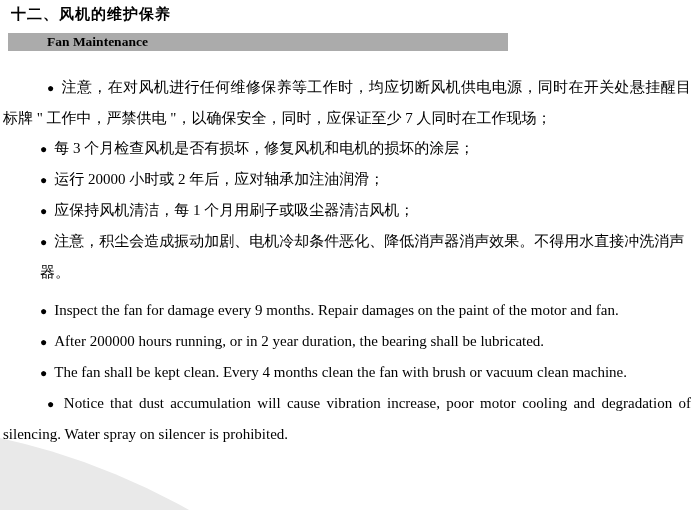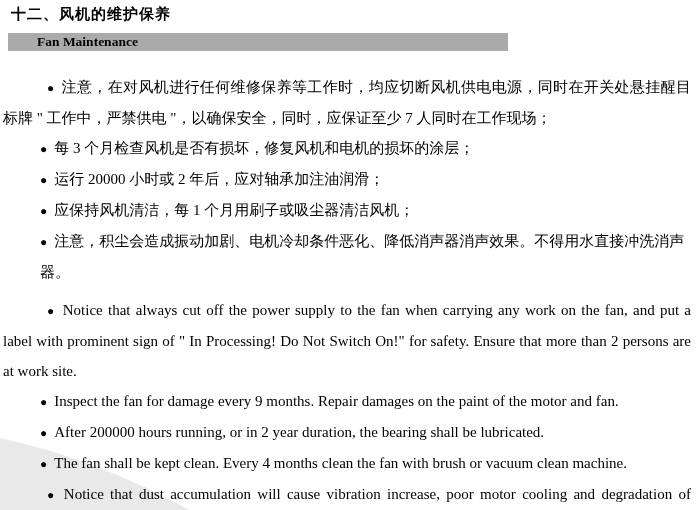--- a/index.html
+++ b/index.html
@@ -38,21 +38,21 @@
   }
   .section-bar{
     position:absolute;
     left:8px;top:33px;
     width:500px;height:18px;
     background:var(--header-bar);
     z-index:1;
   }
   .section-bar .bar-label{
     display:block;
-    padding-left:29px;
+    padding-left:39px;
     font-size:13.5px;
     line-height:18px;
     font-weight:bold;
     color:#000;
   }
   .content{
     position:absolute;
     left:3px;top:72px;
     width:688px;
     font-size:15px;
@@ -94,21 +94,20 @@
 
     <div class="cn-section">
       <p class="para indent"><span class="bullet">●</span><span>注意，在对风机进行任何维修保养等工作时，均应切断风机供电电源，同时在开关处悬挂醒目标牌 " 工作中，严禁供电 "，以确保安全，同时，应保证至少 7 人同时在工作现场；</span></p>
       <p class="para single"><span class="bullet">●</span><span>每 3 个月检查风机是否有损坏，修复风机和电机的损坏的涂层；</span></p>
       <p class="para single"><span class="bullet">●</span><span>运行 20000 小时或 2 年后，应对轴承加注油润滑；</span></p>
       <p class="para single"><span class="bullet">●</span><span>应保持风机清洁，每 1 个月用刷子或吸尘器清洁风机；</span></p>
       <p class="para single"><span class="bullet">●</span><span>注意，积尘会造成振动加剧、电机冷却条件恶化、降低消声器消声效果。不得用水直接冲洗消声器。</span></p>
     </div>
 
     <div class="en-section">
-      <p class="para indent"><span class="bullet">●</span><span>Notice that always cut off the power supply to the fan when carrying any work on the fan, and put a label with prominent sign of " In Processing! Do Not Switch On!" for safety. Ensure that more than 2 persons are at work site.</span></p>
       <p class="para single"><span class="bullet">●</span><span>Inspect the fan for damage every 9 months. Repair damages on the paint of the motor and fan.</span></p>
       <p class="para single"><span class="bullet">●</span><span>After 200000 hours running, or in 2 year duration, the bearing shall be lubricated.</span></p>
       <p class="para single"><span class="bullet">●</span><span>The fan shall be kept clean. Every 4 months clean the fan with brush or vacuum clean machine.</span></p>
       <p class="para indent"><span class="bullet">●</span><span>Notice that dust accumulation will cause vibration increase, poor motor cooling and degradation of silencing. Water spray on silencer is prohibited.</span></p>
     </div>
 
   </div>
 </div>
 
 </body></html>

